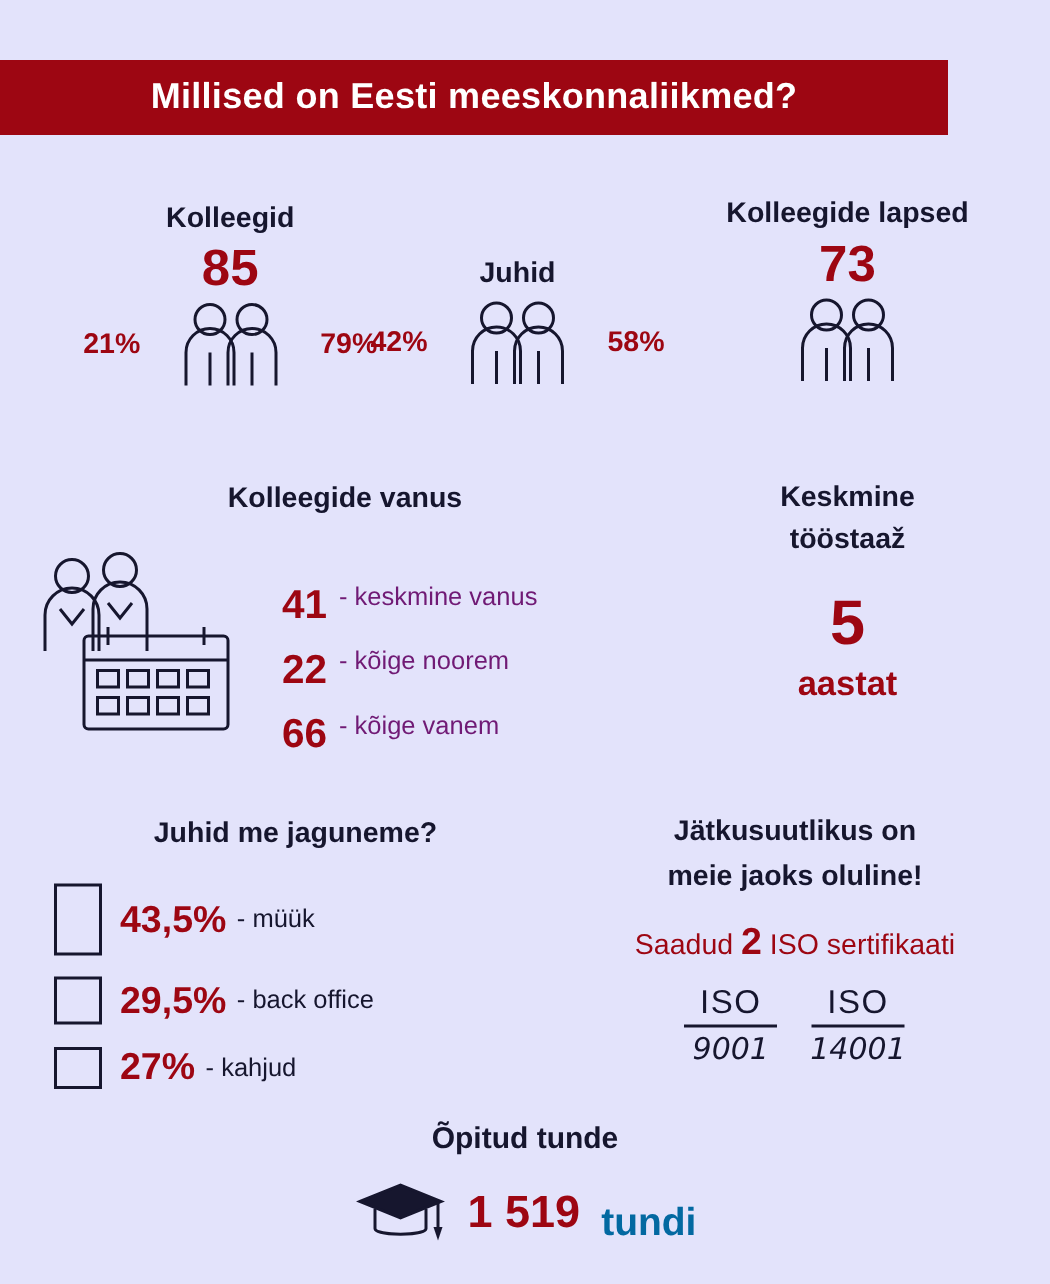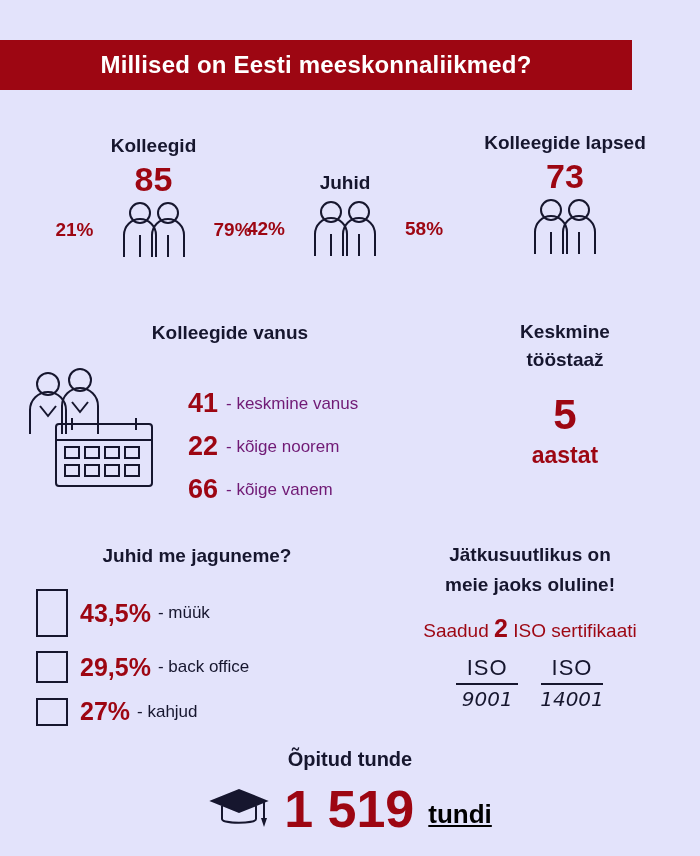--- a/index.html
+++ b/index.html
@@ -87,21 +87,21 @@
 
   .vanus-body {
     display: flex;
     align-items: flex-start;
     margin-top: 18px;
   }
   .vanus-icons { width: 150px; flex: 0 0 150px; }
   .vanus-list { margin-left: 4px; padding-top: 26px; }
   .vanus-line {
     display: flex;
-    align-items: center;
+    align-items: flex-start;
     margin-bottom: 12px;
     white-space: nowrap;
   }
   .vanus-line .v-num {
     color: #9d0612;
     font-weight: bold;
     font-size: 27px;
     width: 44px;
     text-align: right;
   }
@@ -200,32 +200,31 @@
   #opitud { left: 0px; top: 748px; width: 700px; }
   #opitud .section-title { font-size: 20px; }
   .hours-row {
     display: flex;
     align-items: center;
     justify-content: center;
     gap: 14px;
     margin-top: 14px;
   }
   .hours-num {
-    font-size: 52px;
+    font-size: 30px;
     font-weight: bold;
     color: #9d0612;
     line-height: 42px;
   }
   .hours-unit {
     font-size: 26px;
     font-weight: bold;
-    color: #000000;
+    color: #0369a1;
     align-self: flex-end;
     padding-bottom: 3px;
-    text-decoration: underline;
   }
 
   svg { display: block; }
 </style>
 </head>
 <body>
 
 <div class="infographic">
 
   <div class="header-bar">

